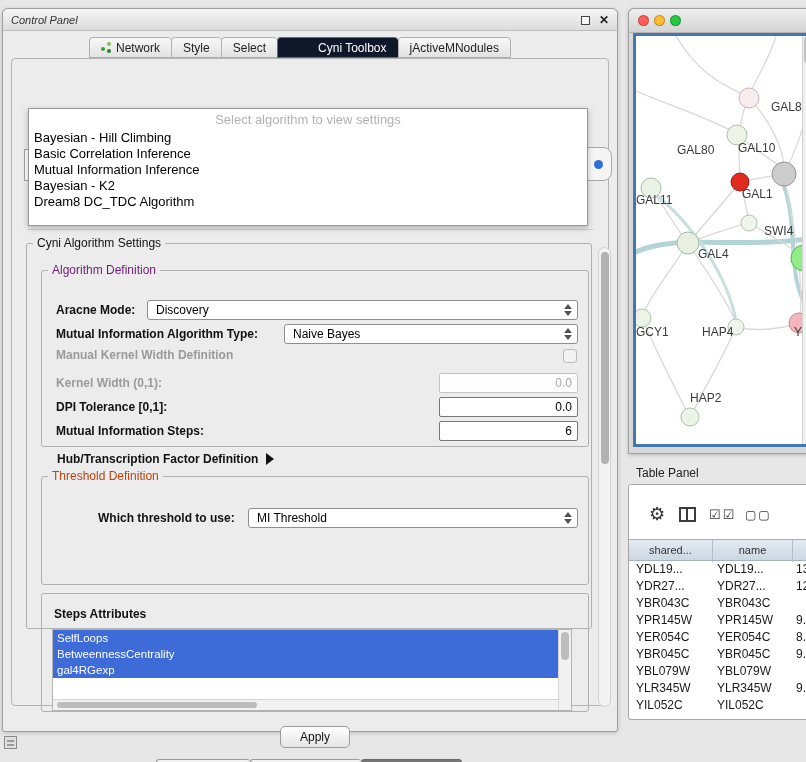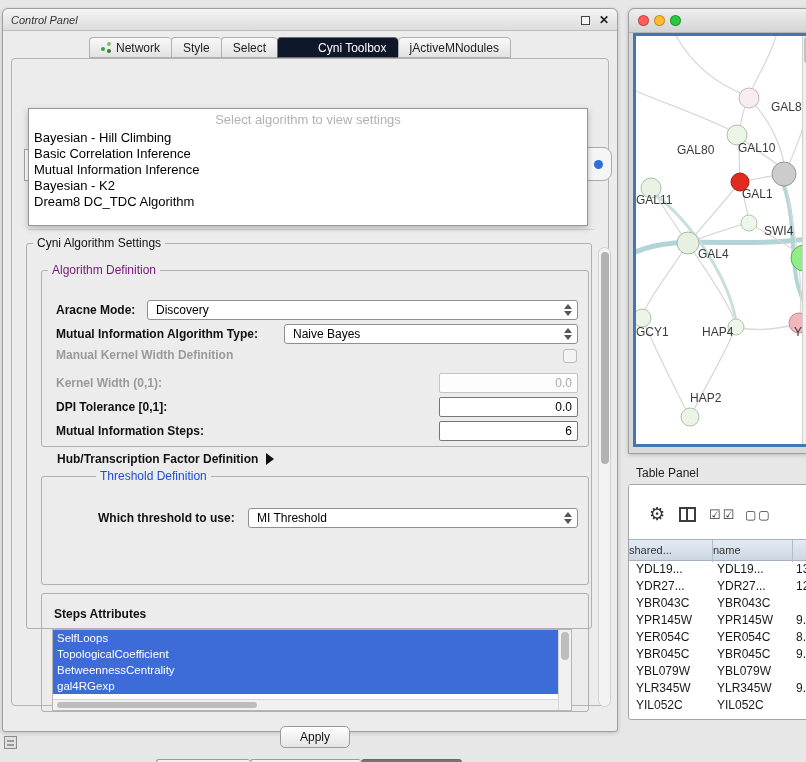--- a/index.html
+++ b/index.html
@@ -60,21 +60,21 @@
   #algo-popup .ph { height:21px; line-height:21px; text-align:center; color:#b2b2b2; font-size:13px; }
   #algo-popup .popup-item { height:16px; line-height:16px; padding-left:5px; font-size:13px; color:#000; }
   #algo-popup .popup-item.bold { font-weight:bold; }
   
   .groupbox { position:absolute; border:1px solid #b0b0b0; border-radius:3px; }
   .group-title {
     position:absolute; top:-8px; left:6px; background:#ececec; padding:0 4px;
     font-size:12px; white-space:nowrap;
   }
   .gt-blue  { color:#701a75; }
-  .gt-green { color:#1d4ed8;margin-left:48px; }
+  .gt-green { color:#c2410c; }
   #settings-group { left:14px; top:184px; width:566px; height:386px; }
   #algdef-group   { left:14px; top:26px;  width:548px; height:177px; }
   #thr-group      { left:14px; top:232px; width:548px; height:109px; }
   #mithr-group    { left:10px; top:60px;  width:528px; height:46px; }
   #sources-group  { left:14px; top:349px; width:548px; height:119px; }
   .lbl  { position:absolute; font-weight:bold; font-size:12px; line-height:20px; white-space:nowrap; }
   .lbl.dis { color:#9a9a9a; }
   .combo {
     position:absolute; height:20px; background:#fff; border:1px solid #8f8f8f; border-radius:3px;
     font-size:12px; line-height:18px; padding-left:8px; color:#000;
@@ -145,21 +145,21 @@
     background:#fff; border:1px solid #a5a5a5; border-radius:3px; overflow:hidden;
   }
   #table-toolbar { position:absolute; left:0; top:0; right:0; height:54px; background:#fff; }
   #tb-gear { position:absolute; left:20px; top:20px; font-size:18px; color:#333; line-height:1; }
   #tb-cols { position:absolute; left:50px; top:22px; width:17px; height:15px; border:2px solid #3c3c3c; }
   #tb-cols::before { content:""; position:absolute; left:5px; top:0; bottom:0; width:2px; background:#3c3c3c; }
   #tb-checked   { position:absolute; left:80px; top:22px; font-size:13px; color:#333; letter-spacing:2px; }
   #tb-unchecked { position:absolute; left:116px; top:23px; font-size:12px; color:#333; letter-spacing:2px; }
   #table-header { position:absolute; left:0; top:54px; right:0; height:22px; display:flex;
     background:linear-gradient(#e4ebf3,#ccd7e3); border-top:1px solid #a7b2bf; border-bottom:1px solid #a7b2bf; }
-  #table-header .hcell { height:22px; line-height:20px; text-align:left; font-size:11px; color:#333;
+  #table-header .hcell { height:22px; line-height:20px; text-align:center; font-size:11px; color:#333;
     border-right:1px solid #b3bdc9; }
   .hc0 { width:84px; } .hc1 { width:80px; } .hc2 { flex:1; border-right:none !important; }
   #table-rows { position:absolute; left:0; top:76px; right:0; bottom:0; overflow:hidden; }
   .trow { display:flex; height:17px; line-height:17px; font-size:12px; color:#1a1a1a; }
   .tcell { white-space:nowrap; overflow:hidden; }
   .tcell.c0 { width:84px; padding-left:7px; }
   .tcell.c1 { width:80px; padding-left:4px; }
   .tcell.c2 { flex:1; padding-left:3px; }
   
   #mini-panel-icon { position:absolute; left:4px; top:736px; width:13px; height:13px;
@@ -251,21 +251,20 @@
           <span>MI Threshold</span>
           <span class="combo-arrows"></span>
         </div>
       </div>
 
       <div class="groupbox" id="sources-group">
         <span class="lbl" style="left:12px;top:10px">Steps Attributes</span>
         <div id="attr-list">
           <div id="attr-list-rows">
               <div class="attr-row">SelfLoops</div>
-              <div class="attr-row">TopologicalCoefficient</div>
               <div class="attr-row">BetweennessCentrality</div>
               <div class="attr-row">gal4RGexp</div>
             </div>
           <div id="attr-vscroll">
               <span class="thumb"></span>
             </div>
           <div id="attr-hscroll">
               <span class="thumb"></span>
             </div>
         </div>

